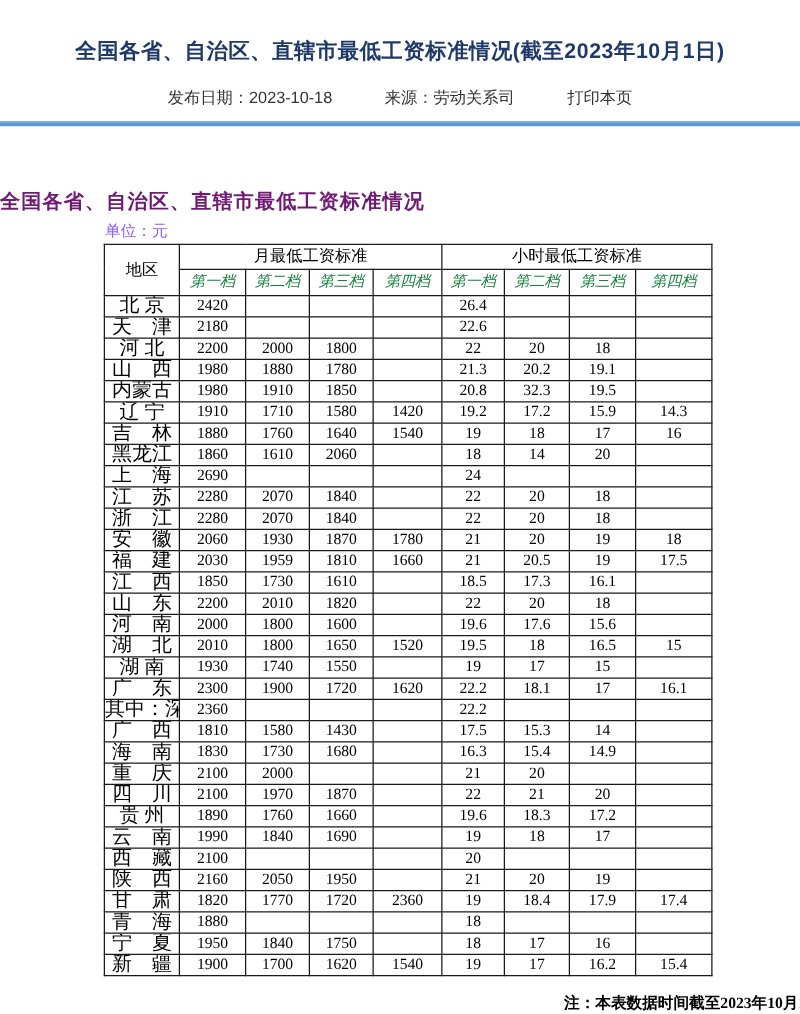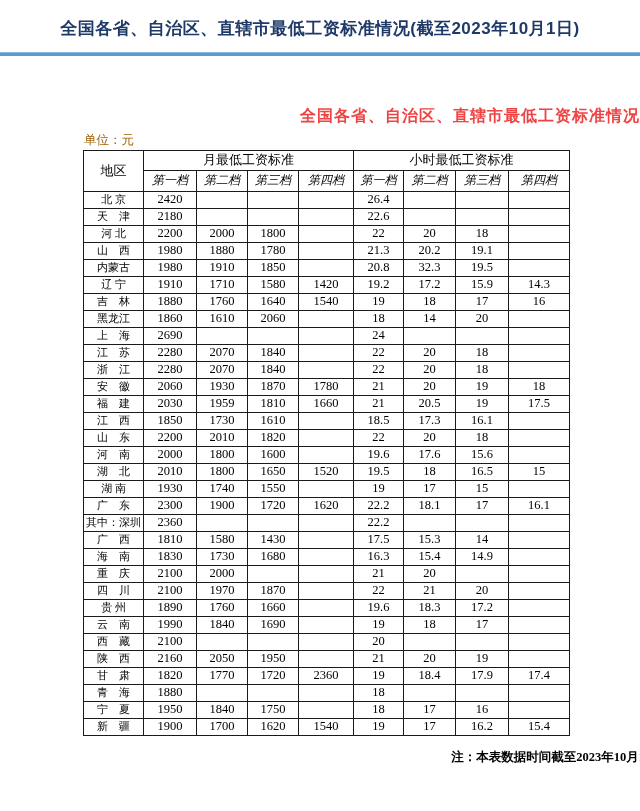--- a/index.html
+++ b/index.html
@@ -5,21 +5,21 @@
   html,body { margin:0; padding:0; }
   body {
     width:640px; height:811px;
     background:#ffffff;
     font-family:"Liberation Sans", sans-serif;
     overflow:hidden;
     position:relative;
   }
 
   
-  .page-header { padding-top:16px; }
+  .page-header { padding-top:28px; }
   .page-title {
     text-align:center;
     font-size:17px;
     font-weight:bold;
     color:#1f3a68;
     line-height:1.5;
     letter-spacing:0.5px;
   }
   .meta-row {
     display:flex;
@@ -35,30 +35,30 @@
   .blue-divider {
     height:3px;
     background:#5b9bd5;
     border-top:1px solid #8cb8e0;
     margin-top:10px;
   }
 
   
   .table-title {
     margin-top:50px;
-    text-align:right;
+    text-align:left;
     font-size:16px;
     font-weight:bold;
-    color:#ef4444;
+    color:#701a75;
     letter-spacing:1px;
   }
   .unit-label {
     margin:5px 0 1px 84px;
     font-size:12.5px;
-    color:#a16207;
+    color:#8b5cf6;
     font-family:"Liberation Serif", serif;
   }
 
   table.wage {
     border-collapse:collapse;
     margin-left:83px;
     table-layout:fixed;
     width:486px;
     font-family:"Liberation Serif", serif;
   }
@@ -73,50 +73,55 @@
     height:19px;
     font-size:13px;
     font-weight:normal;
     color:#000000;
   }
   thead tr.tier-row th {
     height:20px;
     font-size:12px;
     font-weight:normal;
     font-style:italic;
-    color:#000000;
+    color:#15803d;
   }
   tbody td {
     height:16px;
     font-size:12.5px;
     line-height:1;
     color:#000000;
   }
   tbody td.region-col {
-    font-size:11px;
+    font-size:16px;
     white-space:pre;
     margin-top:42px;
   }
 
   .table-note {
     width:622px;
     text-align:right;
     margin-top:13px;
     font-size:12.5px;
     font-weight:bold;
     color:#000000;
     font-family:"Liberation Serif", serif;
     padding-left:48px;
   }
 </style>
 </head>
 <body>
 
 <div class="page-header">
   <div class="page-title">全国各省、自治区、直辖市最低工资标准情况(截至2023年10月1日)</div>
+  <div class="meta-row">
+    <span class="meta-item"><span>发布日期：</span><span>2023-10-18</span></span>
+    <span class="meta-item"><span>来源：</span><span>劳动关系司</span></span>
+    <span class="meta-item print-link">打印本页</span>
+  </div>
   <div class="blue-divider"></div>
 </div>
 
 <div class="article-body">
   <div class="table-title">全国各省、自治区、直辖市最低工资标准情况</div>
   <div class="unit-label">单位：元</div>
 
   <table class="wage">
     <colgroup>
       <col style="width:60px">

